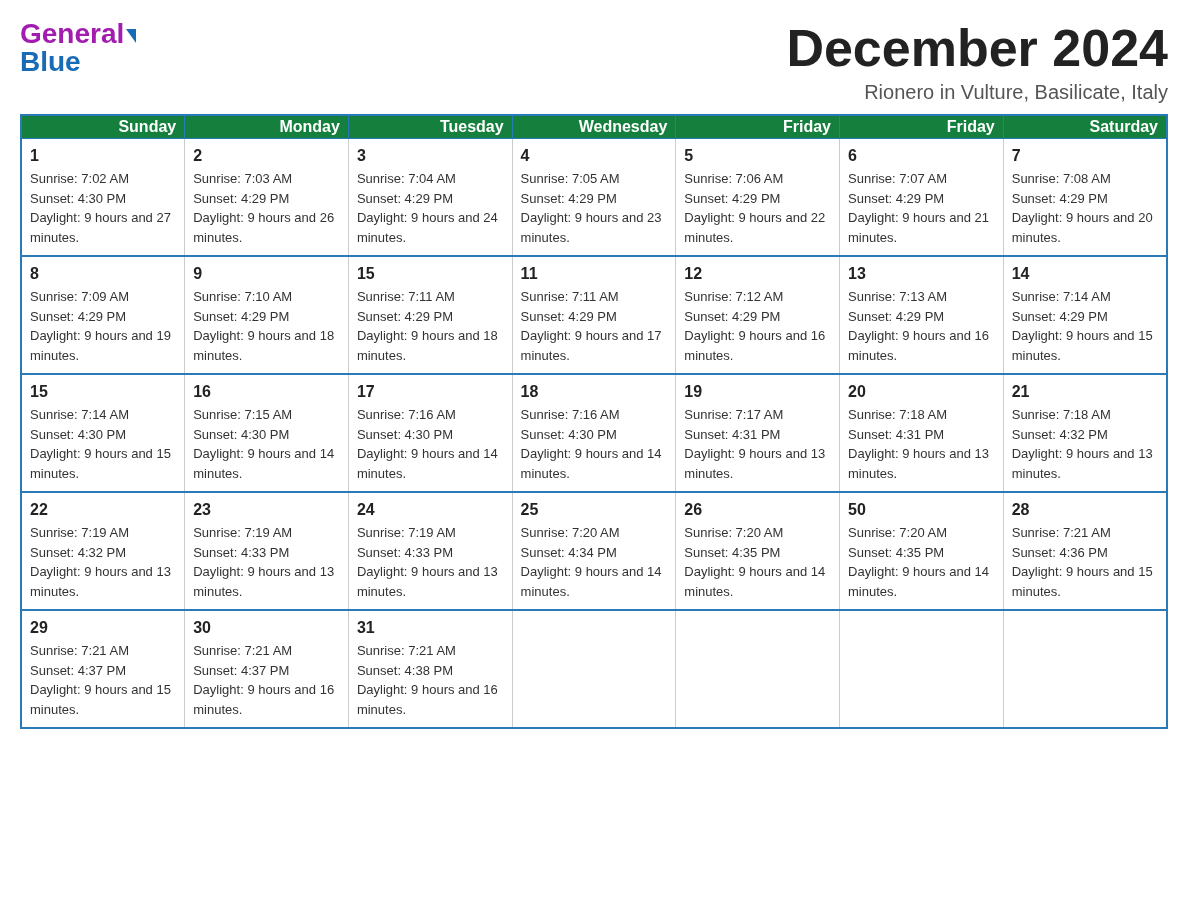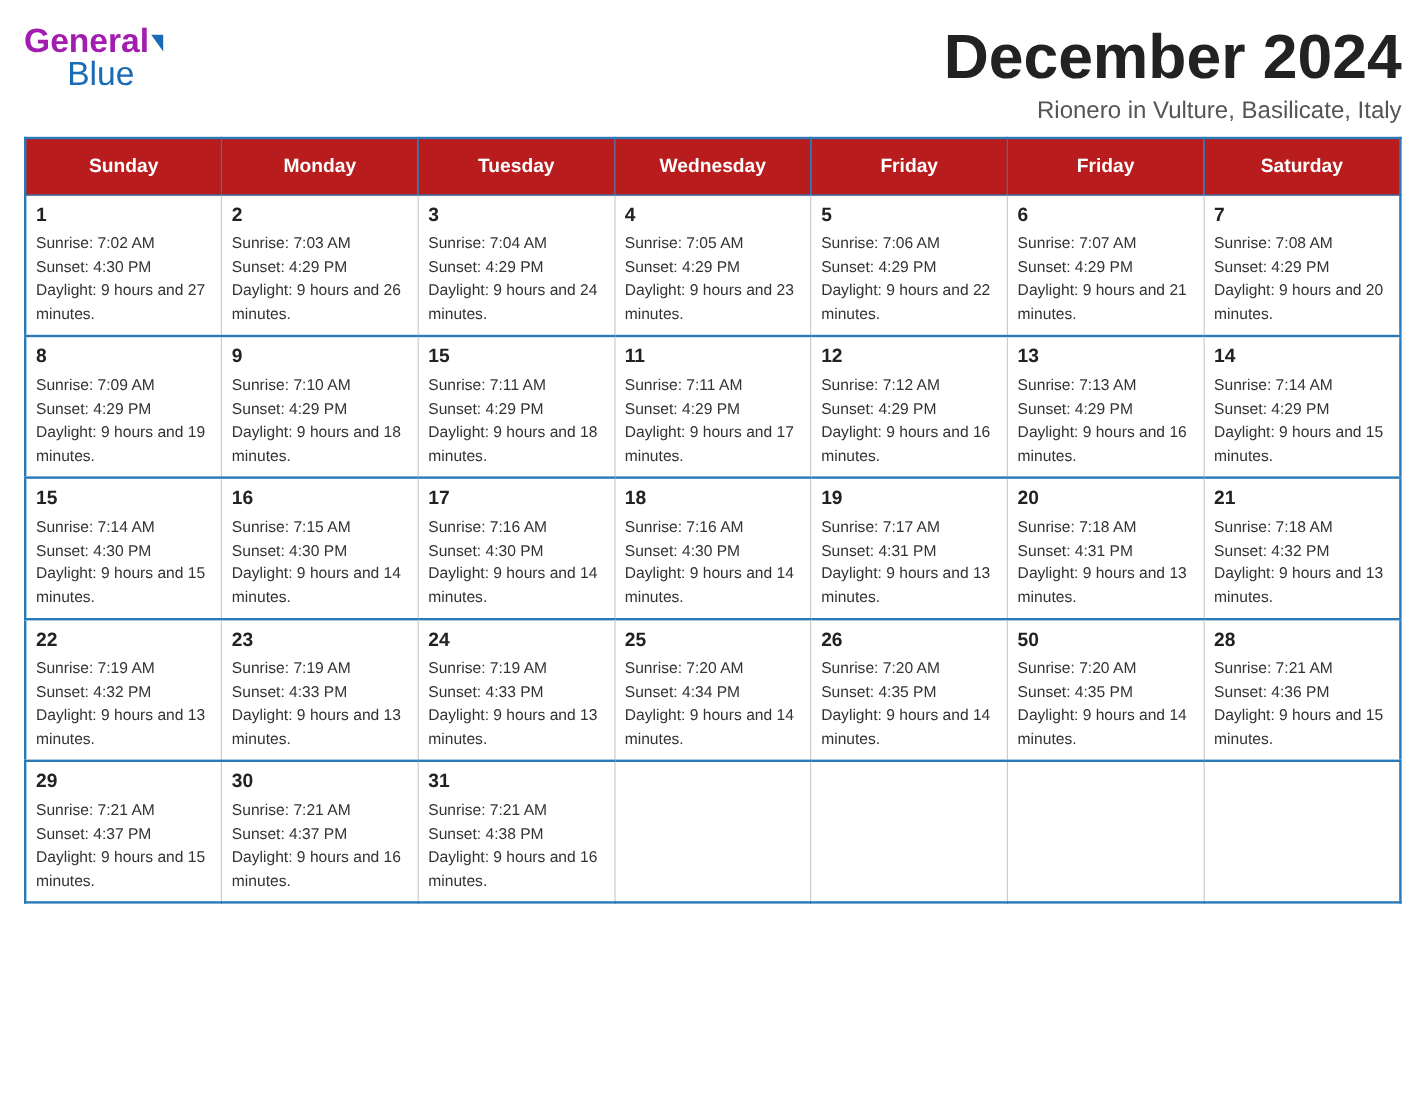--- a/index.html
+++ b/index.html
@@ -32,24 +32,23 @@
       width: 0;
       height: 0;
       border-left: 10px solid transparent;
       border-right: 0px solid transparent;
       border-top: 14px solid #1a6bb5;
       margin-left: 2px;
       vertical-align: middle;
     }
     .logo-line2 {
       font-size: 28px;
-      font-weight: normal;
+      font-weight: bold;
       color: #1a6bb5;
       line-height: 1;
-      margin-left: 36px;
     }
     .title-section {
       text-align: right;
     }
     .month-title {
       font-size: 52px;
       font-weight: bold;
       color: #222;
       line-height: 1.1;
       margin-left: 17px;
@@ -58,26 +57,26 @@
       font-size: 20px;
       color: #555;
       margin-top: 4px;
     }
     .calendar {
       width: 100%;
       border-collapse: collapse;
       border: 2px solid #2a7ab8;
     }
     .calendar th {
-      background-color: #b91c1c;
+      background-color: #15803d;
       color: #fff;
       font-size: 16px;
       font-weight: bold;
-      padding: 14px 8px;
-      text-align: center;
+      padding: 2px 8px;
+      text-align: right;
       border: 1px solid #2a7ab8;
     }
     .calendar td {
       vertical-align: top;
       padding: 8px;
       border: 1px solid #ccc;
       border-bottom: 2px solid #2a7ab8;
       width: calc(100% / 7);
       min-height: 100px;
       font-size: 13.5px;

